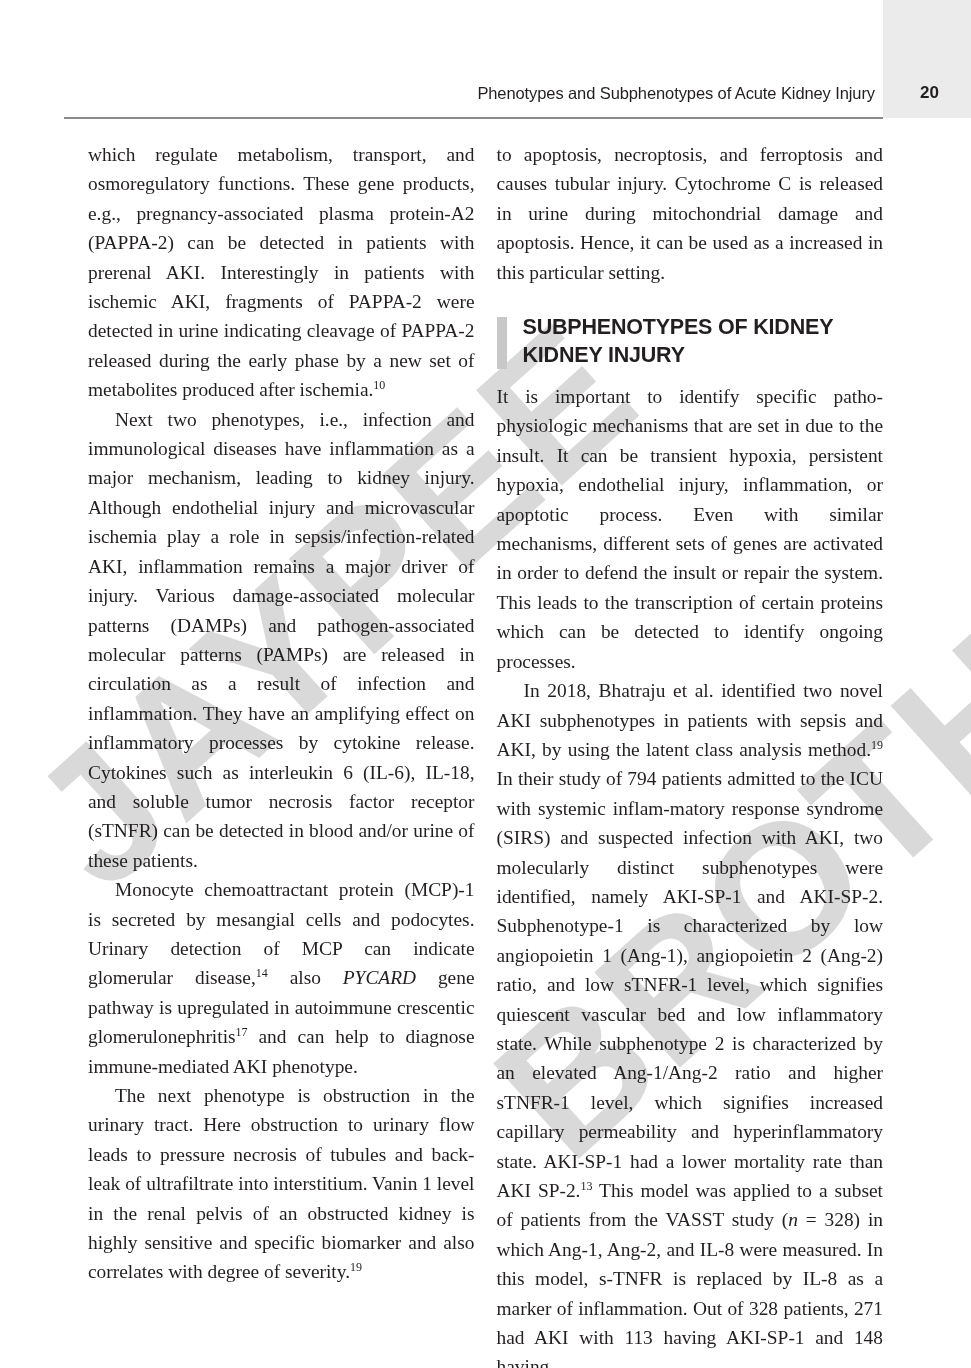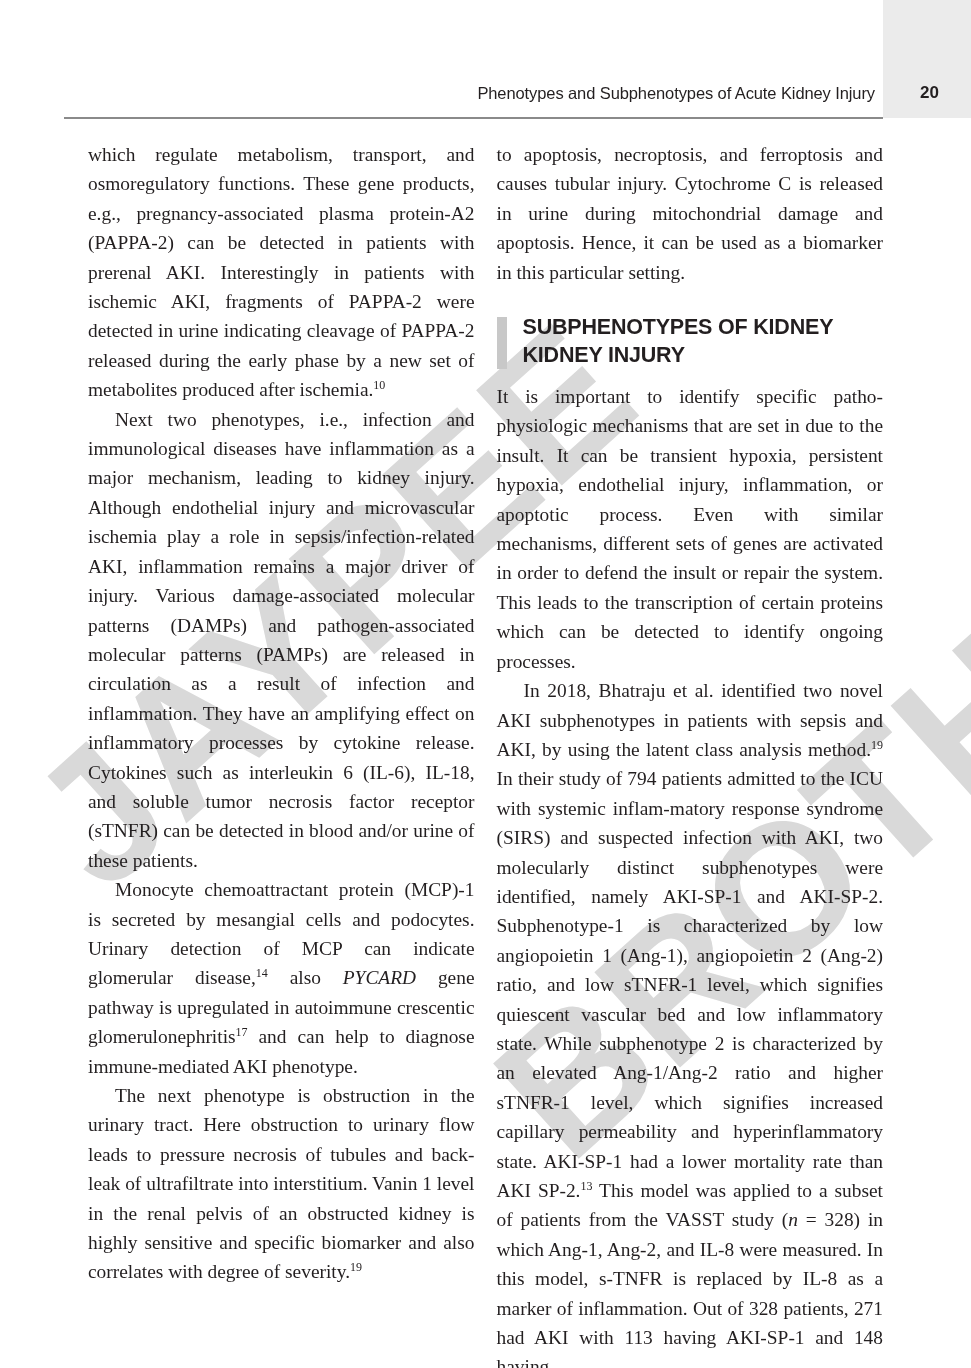--- a/index.html
+++ b/index.html
@@ -176,21 +176,21 @@
 
       <p class="body indent"><span>Monocyte chemoattractant protein (MCP)-1 is secreted by mesangial cells and podocytes. Urinary detection of MCP can indicate glomerular disease,</span><sup>14</sup><span> also </span><em>PYCARD</em><span> gene pathway is upregulated in autoimmune crescentic glomerulonephritis</span><sup>17</sup><span> and can help to diagnose immune-mediated AKI phenotype.</span></p>
 
       <p class="body indent"><span>The next phenotype is obstruction in the urinary tract. Here obstruction to urinary flow leads to pressure necrosis of tubules and back-leak of ultrafiltrate into interstitium. Vanin 1 level in the renal pelvis of an obstructed kidney is highly sensitive and specific biomarker and also correlates with degree of severity.</span><sup>19</sup></p>
 
 
     </div>
 
     <div class="col">
 
-      <p class="body"><span>to apoptosis, necroptosis, and ferroptosis and causes tubular injury. Cytochrome C is released in urine during mitochondrial damage and apoptosis. Hence, it can be used as a biomarker in this particular setting.</span></p>
+      <p class="body"><span>to apoptosis, necroptosis, and ferroptosis and causes tubular injury. Cytochrome C is released in urine during mitochondrial damage and apoptosis. Hence, it can be used as a increased in this particular setting.</span></p>
 
       <div class="section-head">
         <span class="bar"></span>
         <span>SUBPHENOTYPES OF KIDNEY KIDNEY INJURY</span>
       </div>
 
       <p class="body"><span>It is important to identify specific patho-physiologic mechanisms that are set in due to the insult. It can be transient hypoxia, persistent hypoxia, endothelial injury, inflammation, or apoptotic process. Even with similar mechanisms, different sets of genes are activated in order to defend the insult or repair the system. This leads to the transcription of certain proteins which can be detected to identify ongoing processes.</span></p>
 
       <p class="body indent"><span>In 2018, Bhatraju et al. identified two novel AKI subphenotypes in patients with sepsis and AKI, by using the latent class analysis method.</span><sup>19</sup><span> In their study of 794 patients admitted to the ICU with systemic inflam-matory response syndrome (SIRS) and suspected infection with AKI, two molecularly distinct subphenotypes were identified, namely AKI-SP-1 and AKI-SP-2. Subphenotype-1 is characterized by low angiopoietin 1 (Ang-1), angiopoietin 2 (Ang-2) ratio, and low sTNFR-1 level, which signifies quiescent vascular bed and low inflammatory state. While subphenotype 2 is characterized by an elevated Ang-1/Ang-2 ratio and higher sTNFR-1 level, which signifies increased capillary permeability and hyperinflammatory state. AKI-SP-1 had a lower mortality rate than AKI SP-2.</span><sup>13</sup><span> This model was applied to a subset of patients from the VASST study (</span><em>n</em><span> = 328) in which Ang-1, Ang-2, and IL-8 were measured. In this model, s-TNFR is replaced by IL-8 as a marker of inflammation. Out of 328 patients, 271 had AKI with 113 having AKI-SP-1 and 148 having</span></p>
 

